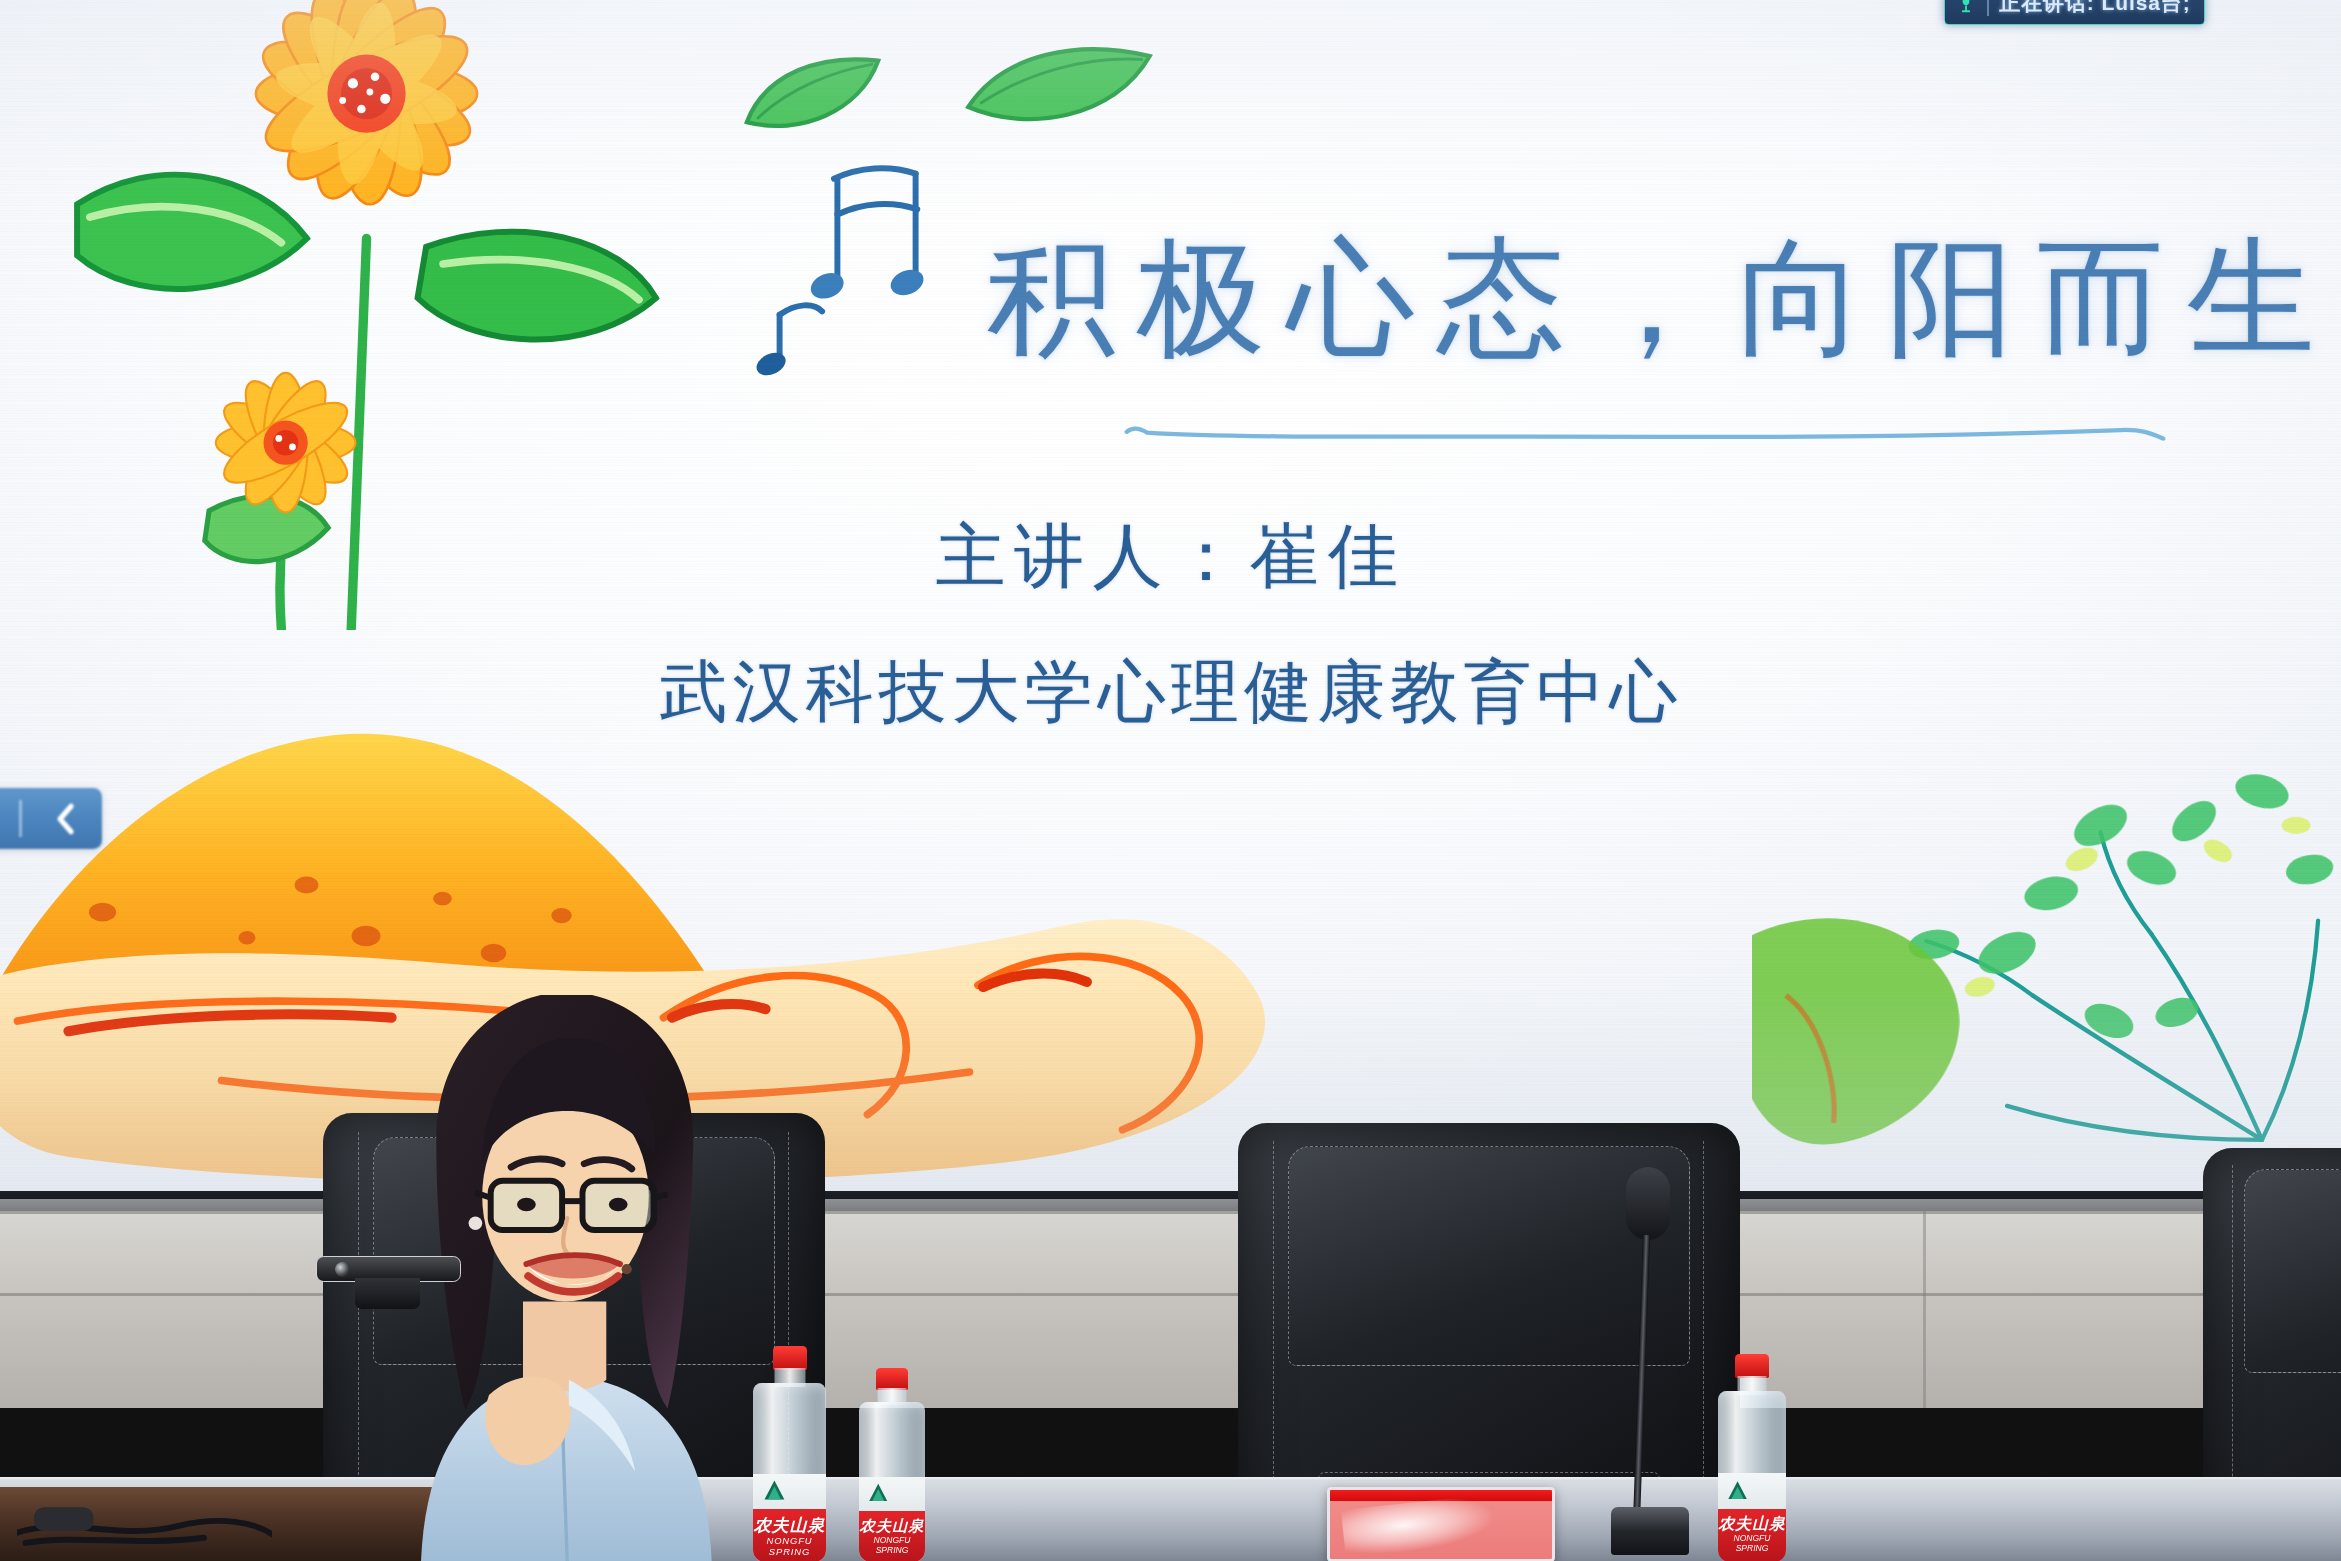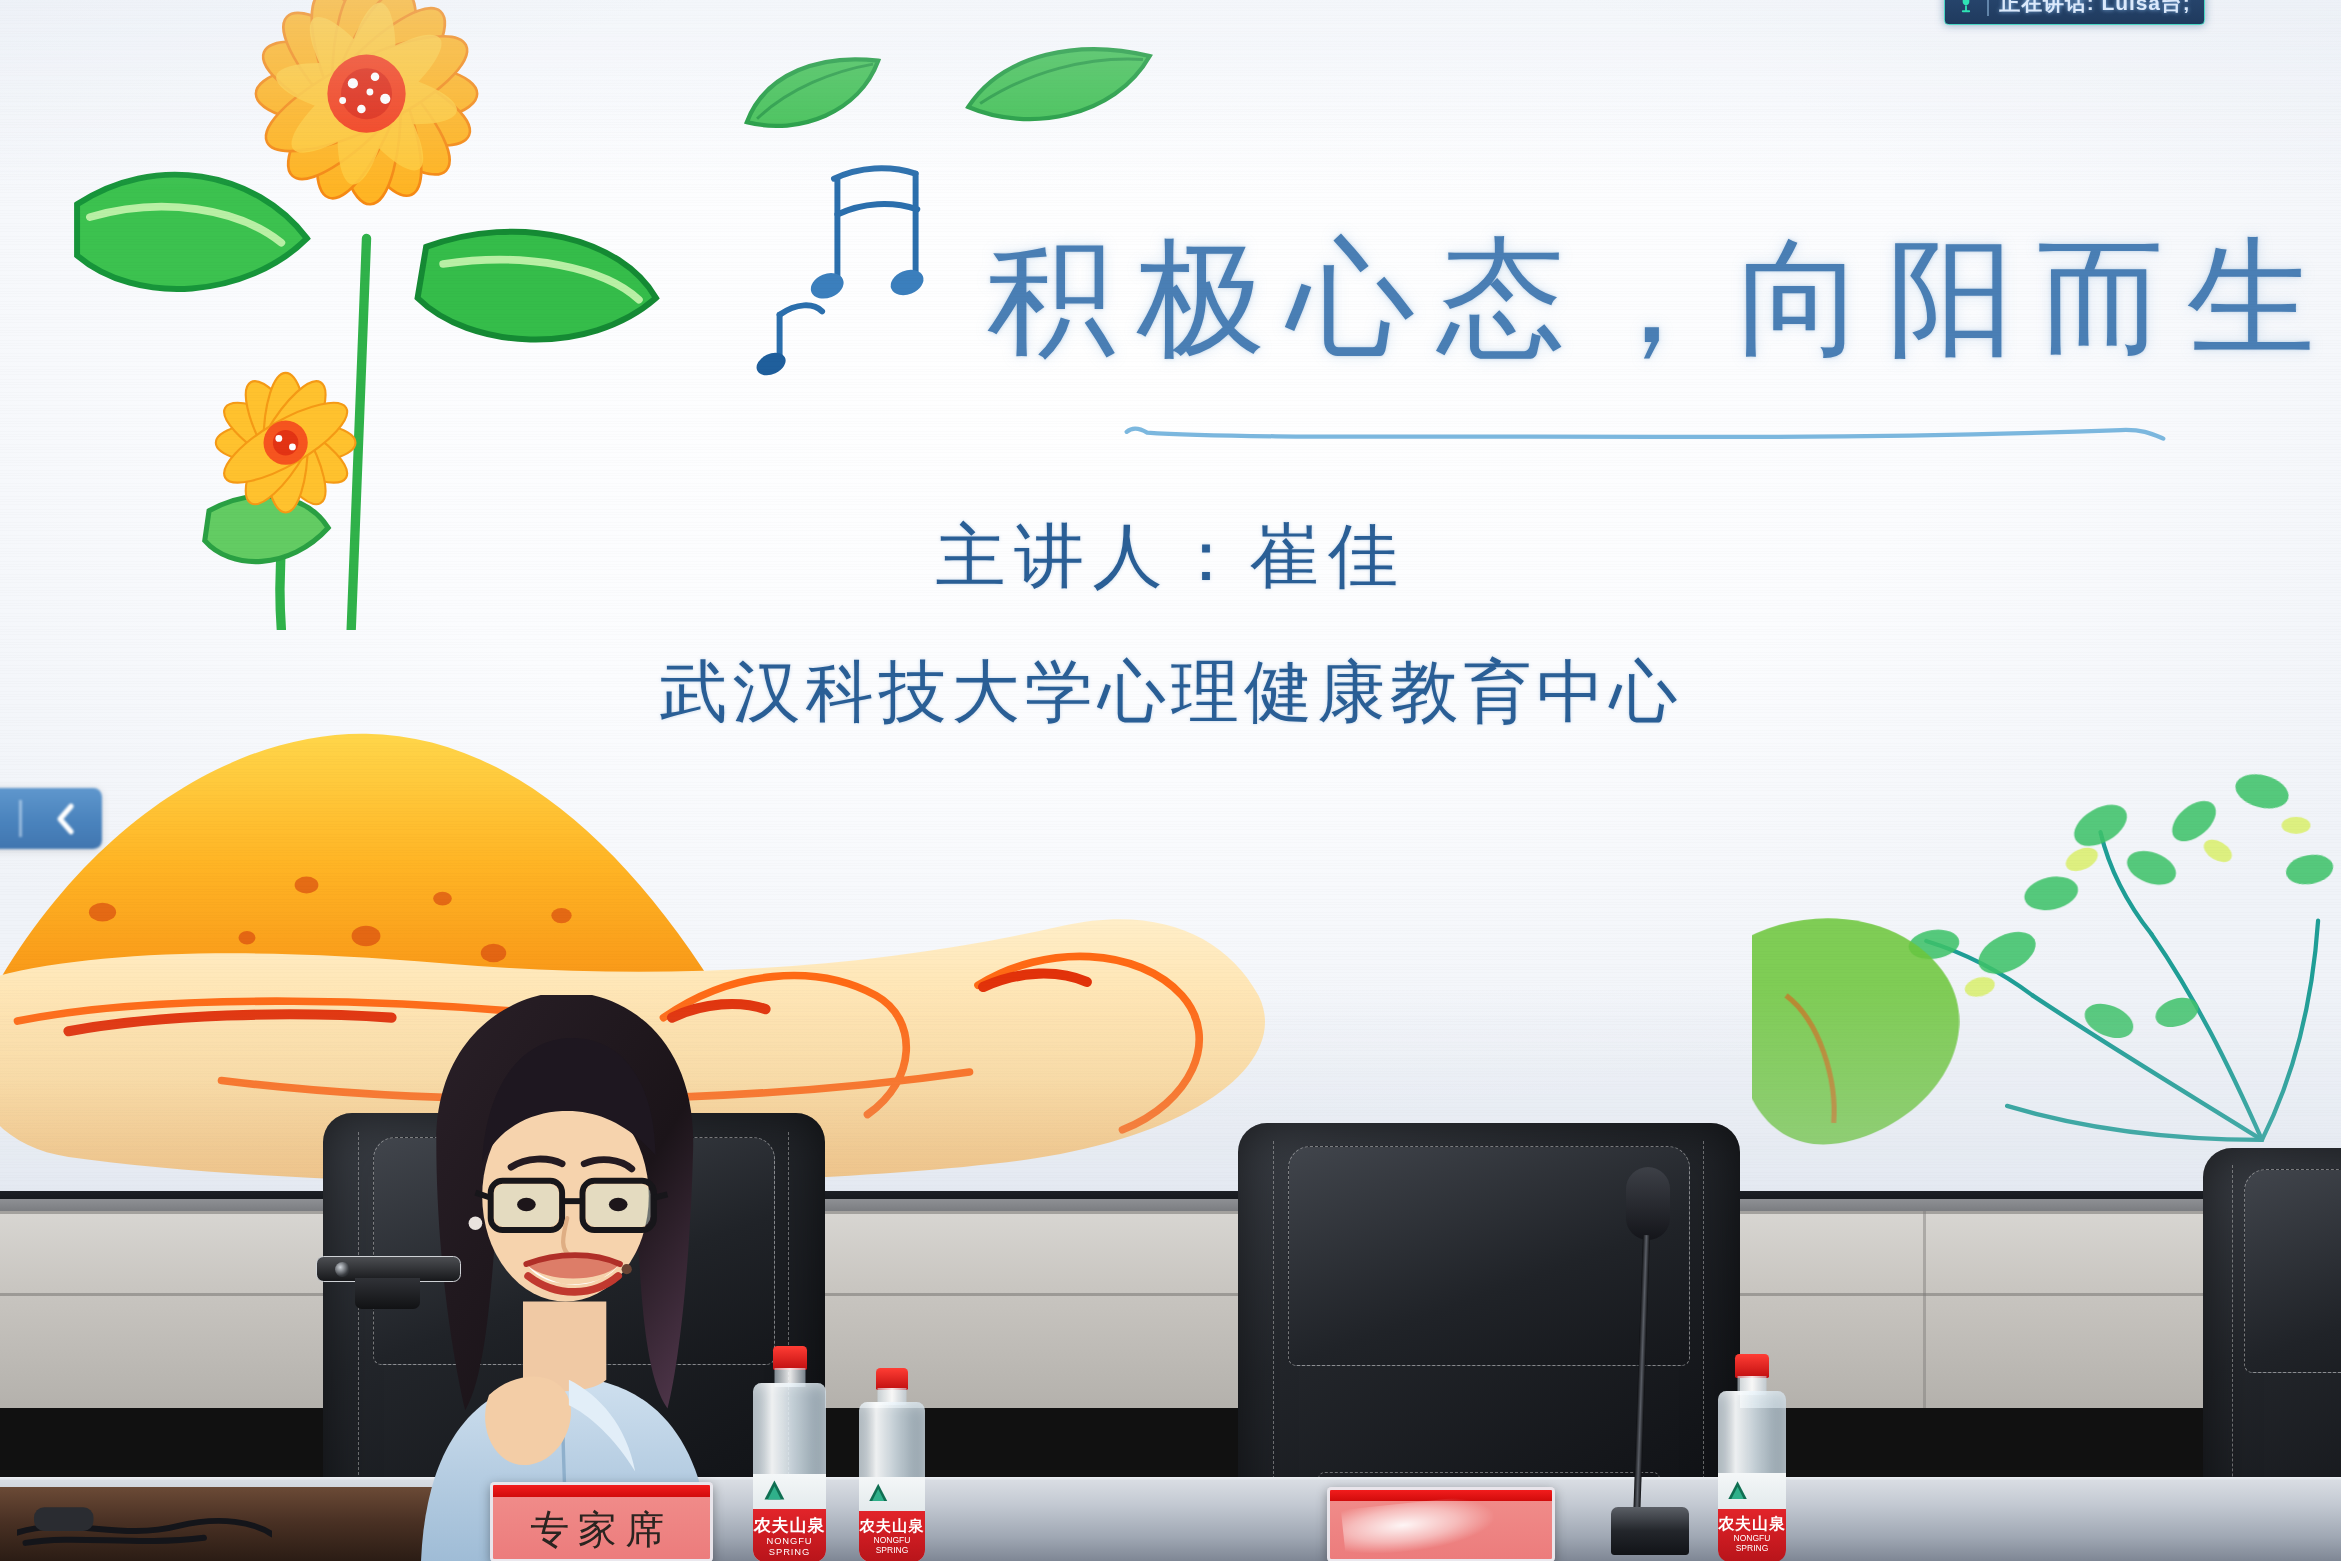--- a/index.html
+++ b/index.html
@@ -210,21 +210,21 @@
   }
   #webcam .clip{
     position:absolute; left:39px; top:22px; width:65px; height:31px; border-radius:0 0 6.8px 6.8px;
     background:linear-gradient(180deg,#303237,#111214);
   }
   #webcam .lens{
     position:absolute; left:18.7px; top:6px; width:15.3px; height:15.3px; border-radius:50%;
     background:radial-gradient(circle at 35% 35%,#cfd4da,#3a3d42 60%,#0c0d0f);
   }
 
-  .bottle{ position:absolute; z-index:16; }
+  .bottle{ position:absolute; z-index:16;font-style:italic; }
   .bottle .cap{ position:absolute; left:50%; transform:translateX(-50%); border-radius:4.3px 4.3px 1.7px 1.7px;
     background:linear-gradient(180deg,#ff3d34,#c00f10); }
   .bottle .neck{ position:absolute; left:50%; transform:translateX(-50%);
     background:linear-gradient(90deg,rgba(215,230,240,.55),rgba(255,255,255,.9),rgba(200,218,232,.55)); }
   .bottle .body{ position:absolute; left:0; border-radius:8.5px 8.5px 12px 12px;
     background:linear-gradient(90deg,rgba(196,214,226,.72) 0%,rgba(252,254,255,.94) 26%,rgba(225,238,246,.85) 55%,rgba(175,196,210,.75) 100%);
     box-shadow:inset 0 0 15.3px rgba(255,255,255,.6);}
   .bottle .label-white{ position:absolute; left:0; width:100%;
     background:linear-gradient(180deg,#f4f7f8,#e3eaec); }
   .bottle .label-red{ position:absolute; left:0; width:100%;
@@ -618,26 +618,20 @@
     <div class="brand" style="top:160px;font-size:16px;letter-spacing:0.9px;">农夫山泉</div>
     <div class="brand" style="top:179px;font-size:8.5px;font-weight:400;">NONGFU SPRING</div>
   </div>
 
   <div id="mic">
     <div class="head"></div>
     <div class="neck"></div>
     <div class="base"></div>
   </div>
 
-  <div class="nameplate" id="nameplate-expert">
-    <div class="holder">
-      <div class="topbar"></div>
-      <div class="np-text">专家席</div>
-    </div>
-  </div>
   <div class="nameplate" id="nameplate-2">
     <div class="holder">
       <div class="topbar"></div>
       <div class="np-text"></div>
       <div class="glare"></div>
     </div>
   </div>
 
 </div>
 

